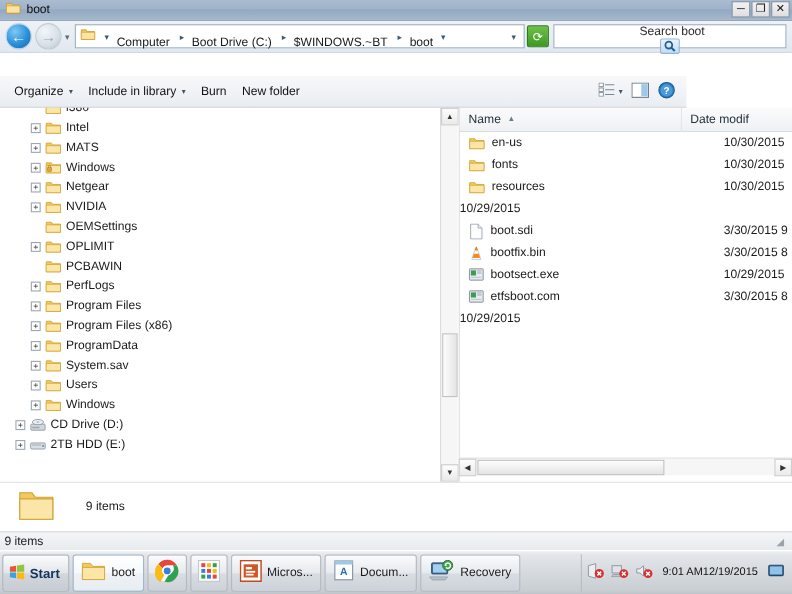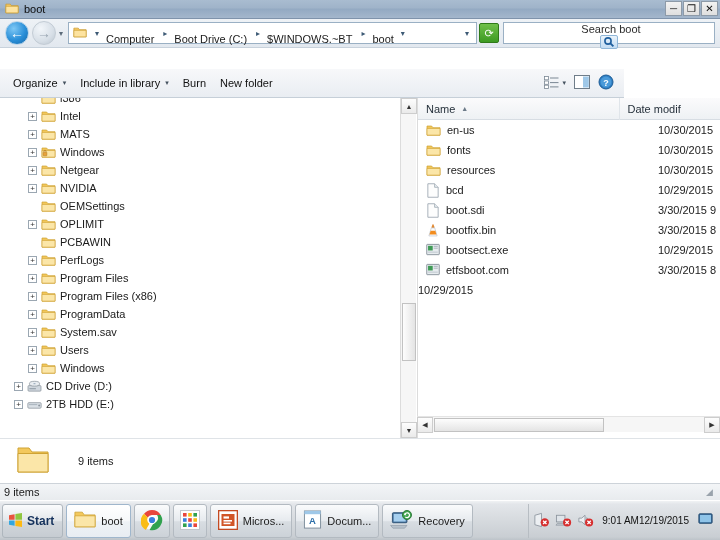--- a/index.html
+++ b/index.html
@@ -611,29 +611,20 @@
               <svg width="15" height="13" viewBox="0 0 16 14">
                 <path d="M1 2.2h5l1.4 1.8H15V12H1z" fill="#f3c85c" stroke="#cfa334" stroke-width="0.8"></path>
                 <path d="M1 4.8h14V12H1z" fill="#fbe6a8" stroke="#cfa334" stroke-width="0.7"></path>
               </svg>
             </span>
             <span class="tlabel">resources</span>
           </div>
           <div class="fdate">10/30/2015</div>
         </div>
         <div class="frow">
-          <div class="fname">
-            <span style="display: flex; align-items: center;">
-              <svg width="14" height="15" viewBox="0 0 14 16">
-                <path d="M1.5 0.8h7.2L12.5 4.6V15.2H1.5z" fill="#fdfdfd" stroke="#9aa5af" stroke-width="0.9"></path>
-                <path d="M8.7 0.8v3.8h3.8" fill="#e8ecf0" stroke="#9aa5af" stroke-width="0.8"></path>
-              </svg>
-            </span>
-            <span class="tlabel">bcd</span>
-          </div>
           <div class="fdate">10/29/2015</div>
         </div>
         <div class="frow">
           <div class="fname">
             <span style="display: flex; align-items: center;">
               <svg width="14" height="15" viewBox="0 0 14 16">
                 <path d="M1.5 0.8h7.2L12.5 4.6V15.2H1.5z" fill="#fdfdfd" stroke="#9aa5af" stroke-width="0.9"></path>
                 <path d="M8.7 0.8v3.8h3.8" fill="#e8ecf0" stroke="#9aa5af" stroke-width="0.8"></path>
               </svg>
             </span>

